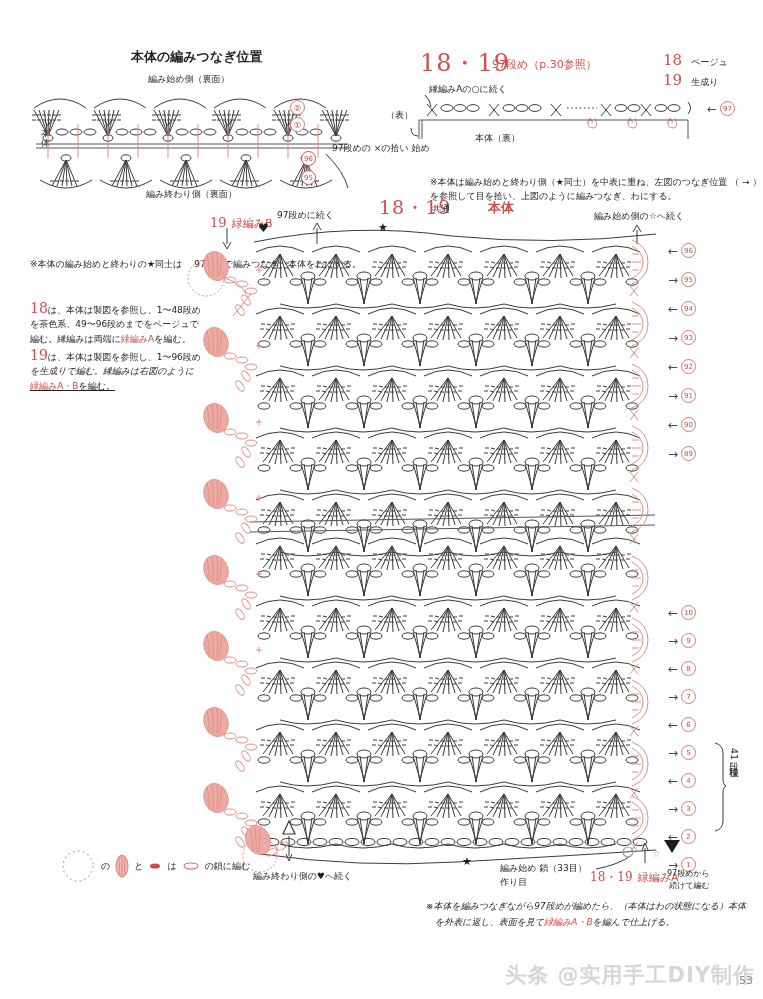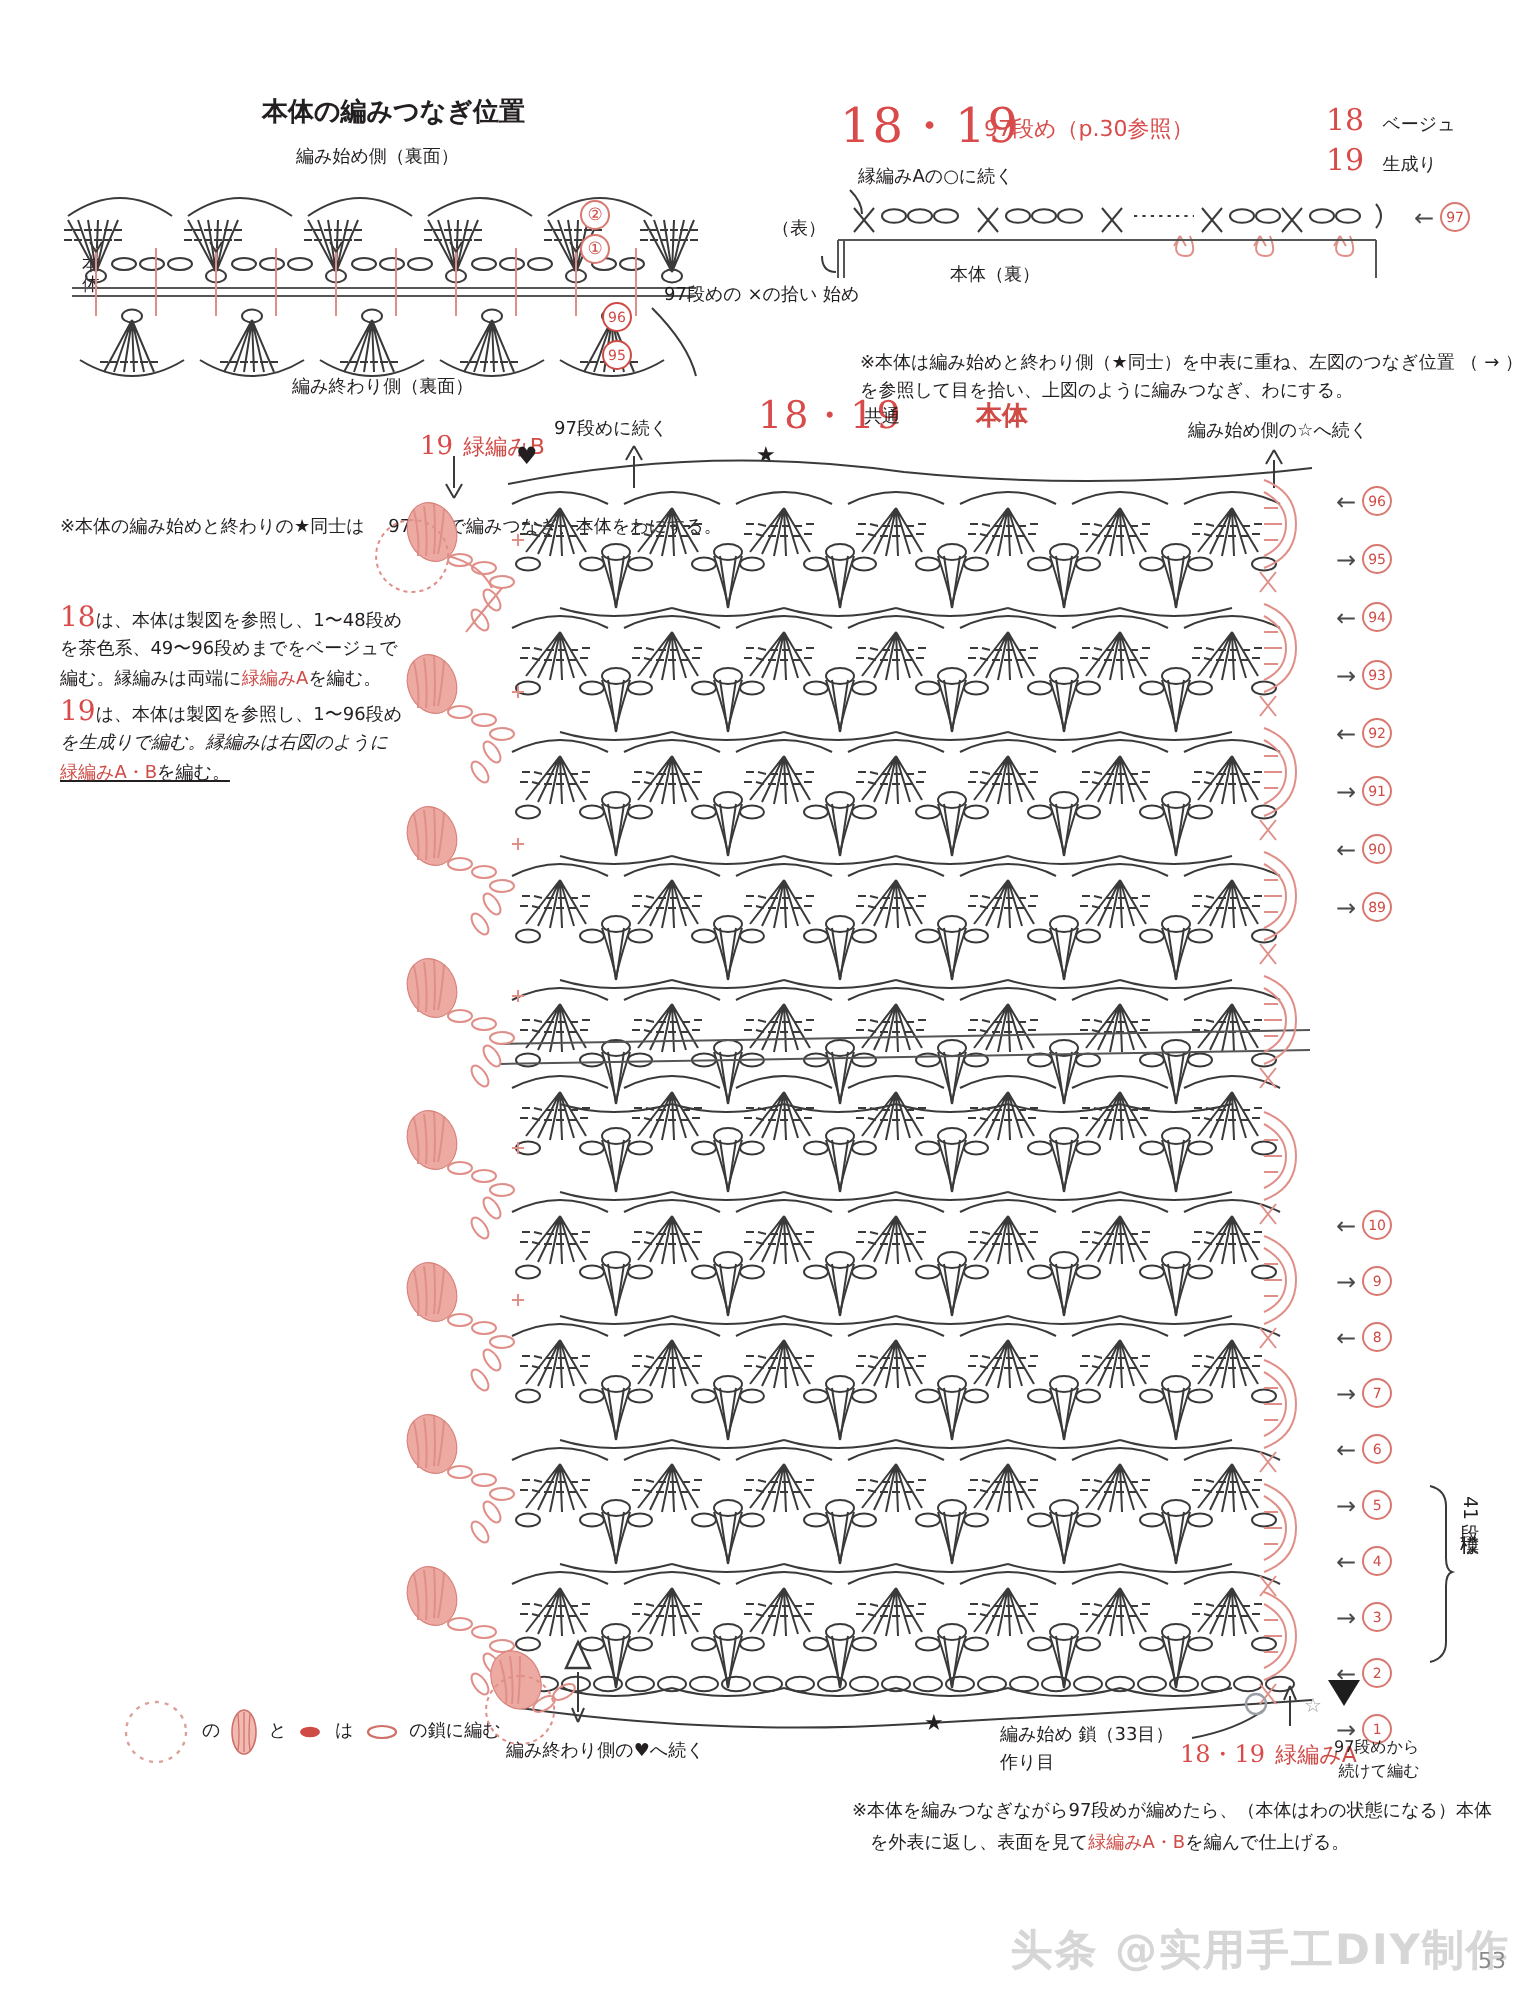--- a/index.html
+++ b/index.html
@@ -728,19 +728,19 @@
 
 <div class="abs" style="left:590px;top:866px;">
   <span class="big red" style="font-size:12px;">18・19</span>
   <span class="redtxt" style="font-size:11px;">緑編みA</span>
 </div>
 <div class="abs t8" style="left:667px;top:868px;line-height:1.55;">
   <div>97段めから</div>
   <div style="text-align:right;">続けて編む</div>
 </div>
 
-<div class="abs t9" style="left:426px;top:899px;line-height:1.75;">
+<div class="abs t9" style="left:426px;top:899px;line-height:1.75;font-style:italic;">
   <span>※本体を編みつなぎながら97段めが編めたら、（本体はわの状態になる）本体
 　を外表に返し、表面を見て</span><span class="redtxt">緑編みA・B</span><span>を編んで仕上げる。</span>
 </div>
 
 <div class="wm">头条 @实用手工DIY制作</div>
 <div class="pageno">53</div>
 
 </body></html>

